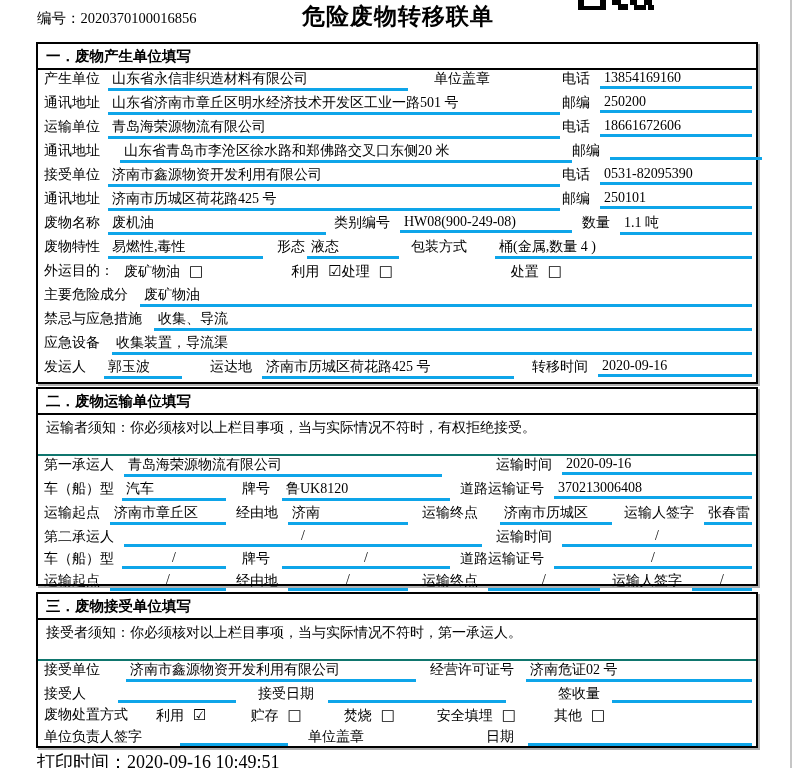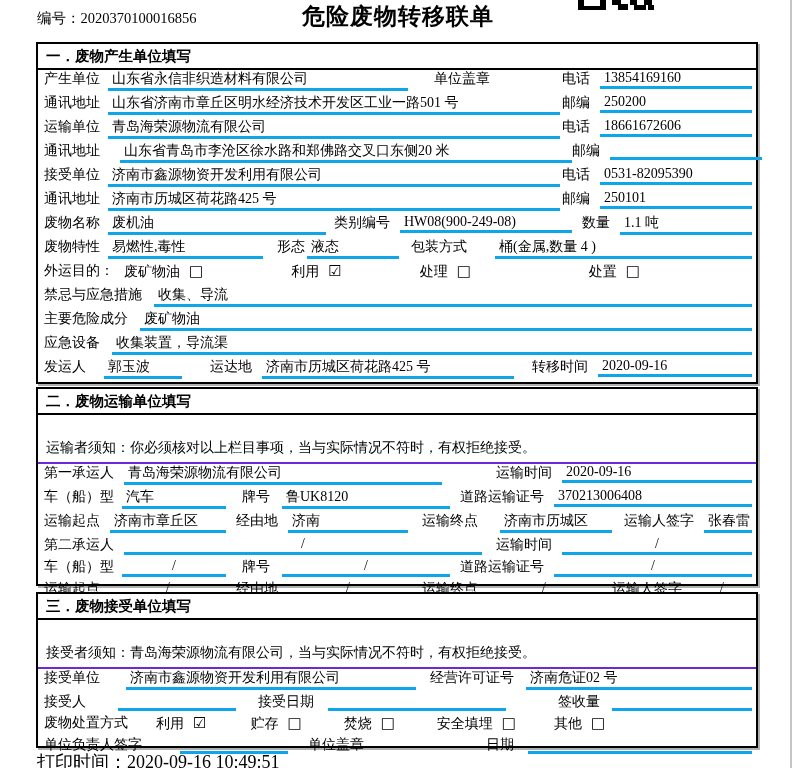--- a/index.html
+++ b/index.html
@@ -15,21 +15,21 @@
     font-size:23px; font-weight:bold; letter-spacing:1px; }
   .qr { position:absolute; left:578px; top:0; width:76px; height:10px; }
   .tbl { position:absolute; left:36px; width:722px; border:2px solid #000;
     box-shadow:2px 2px 0 rgba(110,110,110,.55); background:#fff;
     display:flex; flex-direction:column; }
   #t1 { top:42px;  height:342px; }
   #t2 { top:387px; height:199px; }
   #t3 { top:592px; height:156px; }
   .sec-title { font-weight:bold; font-size:14.5px; padding:3px 8px 2px 8px;
     border-bottom:2px solid #000; flex:0 0 auto; }
-  .notice { padding:4px 8px 5px 8px; border-bottom:2px solid #6d28d9; flex:0 0 auto; white-space:nowrap;margin-top:20px; }
+  .notice { padding:4px 8px 17px 8px; border-bottom:2px solid #0f766e; flex:0 0 auto; white-space:nowrap; }
   .rows { flex:1; display:flex; flex-direction:column; }
   .row { flex:1; display:flex; align-items:flex-start; padding:0 4px 3px 6px; }
   .lbl { white-space:nowrap; flex:0 0 auto; }
   .val { border-bottom:3px solid #0ea5e9; white-space:nowrap; padding:0 4px;
     min-height:18px; flex:0 0 auto; overflow:hidden; }
   .fill { flex:1 1 auto; }
   .push { margin-left:auto; }
   .ctr { text-align:center; }
   .opt { white-space:nowrap; flex:0 0 auto; }
   .box { font-family:"DejaVu Sans",sans-serif; font-size:15px; margin-left:9px; }
@@ -109,30 +109,30 @@
       <span class="val" style="width:155px;margin-left:8px">易燃性,毒性</span>
       <span class="lbl" style="margin-left:14px">形态</span>
       <span class="val" style="width:92px;margin-left:2px">液态</span>
       <span class="lbl" style="margin-left:12px">包装方式</span>
       <span class="val fill" style="margin-left:28px">桶(金属,数量 4 )</span>
     </div>
     <div class="row">
       <span class="lbl">外运目的：</span>
       <span class="opt" style="margin-left:10px"><span>废矿物油</span><span class="box">□</span></span>
       <span class="opt" style="margin-left:88px"><span>利用</span><span class="box">☑</span></span>
-      <span class="opt" style="margin-left:78px"><span>处理</span><span class="box">□</span></span>
+      <span class="opt" style=""><span>处理</span><span class="box">□</span></span>
       <span class="opt" style="margin-left:118px"><span>处置</span><span class="box">□</span></span>
+    </div>
+    <div class="row">
+      <span class="lbl">主要危险成分</span>
+      <span class="val fill" style="margin-left:12px">废矿物油</span>
     </div>
     <div class="row">
       <span class="lbl">禁忌与应急措施</span>
       <span class="val fill" style="margin-left:12px">收集、导流</span>
-    </div>
-    <div class="row">
-      <span class="lbl">主要危险成分</span>
-      <span class="val fill" style="margin-left:12px">废矿物油</span>
     </div>
     <div class="row">
       <span class="lbl">应急设备</span>
       <span class="val fill" style="margin-left:12px">收集装置，导流渠</span>
     </div>
     <div class="row">
       <span class="lbl">发运人</span>
       <span class="val" style="width:78px;margin-left:18px">郭玉波</span>
       <span class="lbl" style="margin-left:28px">运达地</span>
       <span class="val" style="width:252px;margin-left:10px">济南市历城区荷花路425 号</span>
@@ -192,21 +192,21 @@
       <span class="lbl" style="margin-left:14px">运输终点</span>
       <span class="val ctr" style="width:112px;margin-left:10px">/</span>
       <span class="lbl" style="margin-left:12px">运输人签字</span>
       <span class="val ctr fill" style="margin-left:10px">/</span>
     </div>
   </div>
 </div>
 
 <div class="tbl" id="t3">
   <div class="sec-title">三．废物接受单位填写</div>
-  <div class="notice">接受者须知：青岛海荣源物流有限公司，当与实际情况不符时，有权拒绝接受。</div>
+  <div class="notice">接受者须知：你必须核对以上栏目事项，当与实际情况不符时，第一承运人。</div>
   <div class="rows">
     <div class="row">
       <span class="lbl">接受单位</span>
       <span class="val" style="width:290px;margin-left:26px">济南市鑫源物资开发利用有限公司</span>
       <span class="lbl" style="margin-left:14px">经营许可证号</span>
       <span class="val fill" style="margin-left:12px">济南危证02 号</span>
     </div>
     <div class="row">
       <span class="lbl">接受人</span>
       <span class="val" style="width:118px;margin-left:32px"></span>

